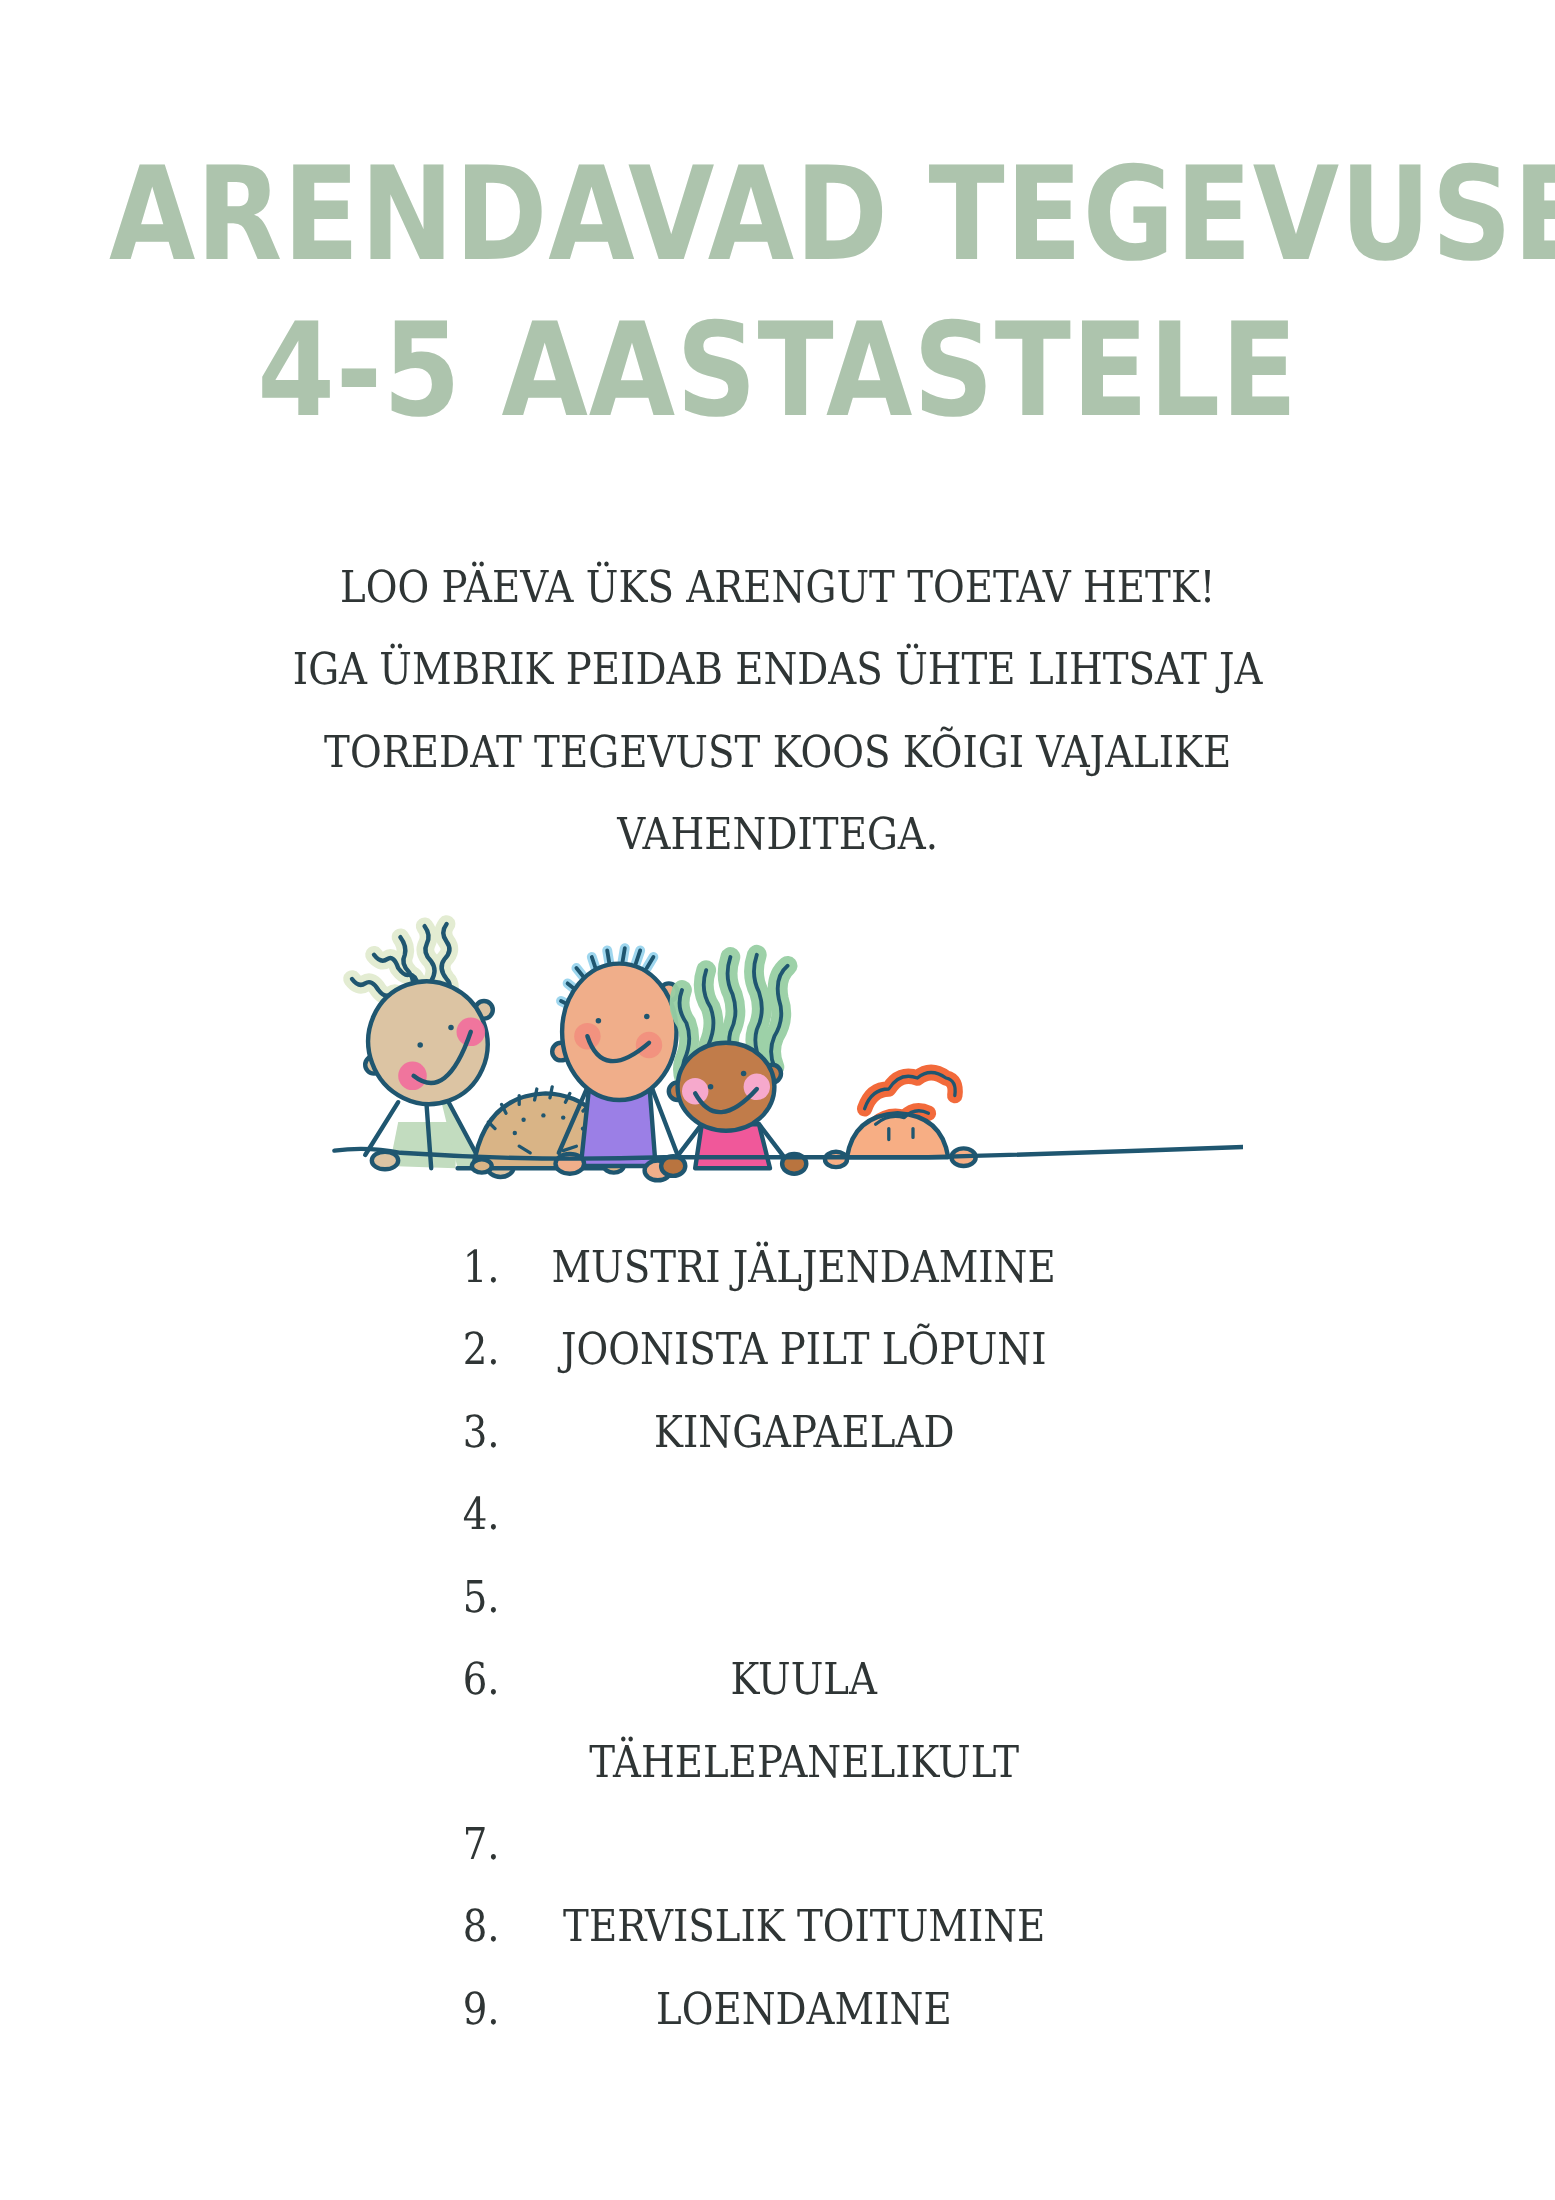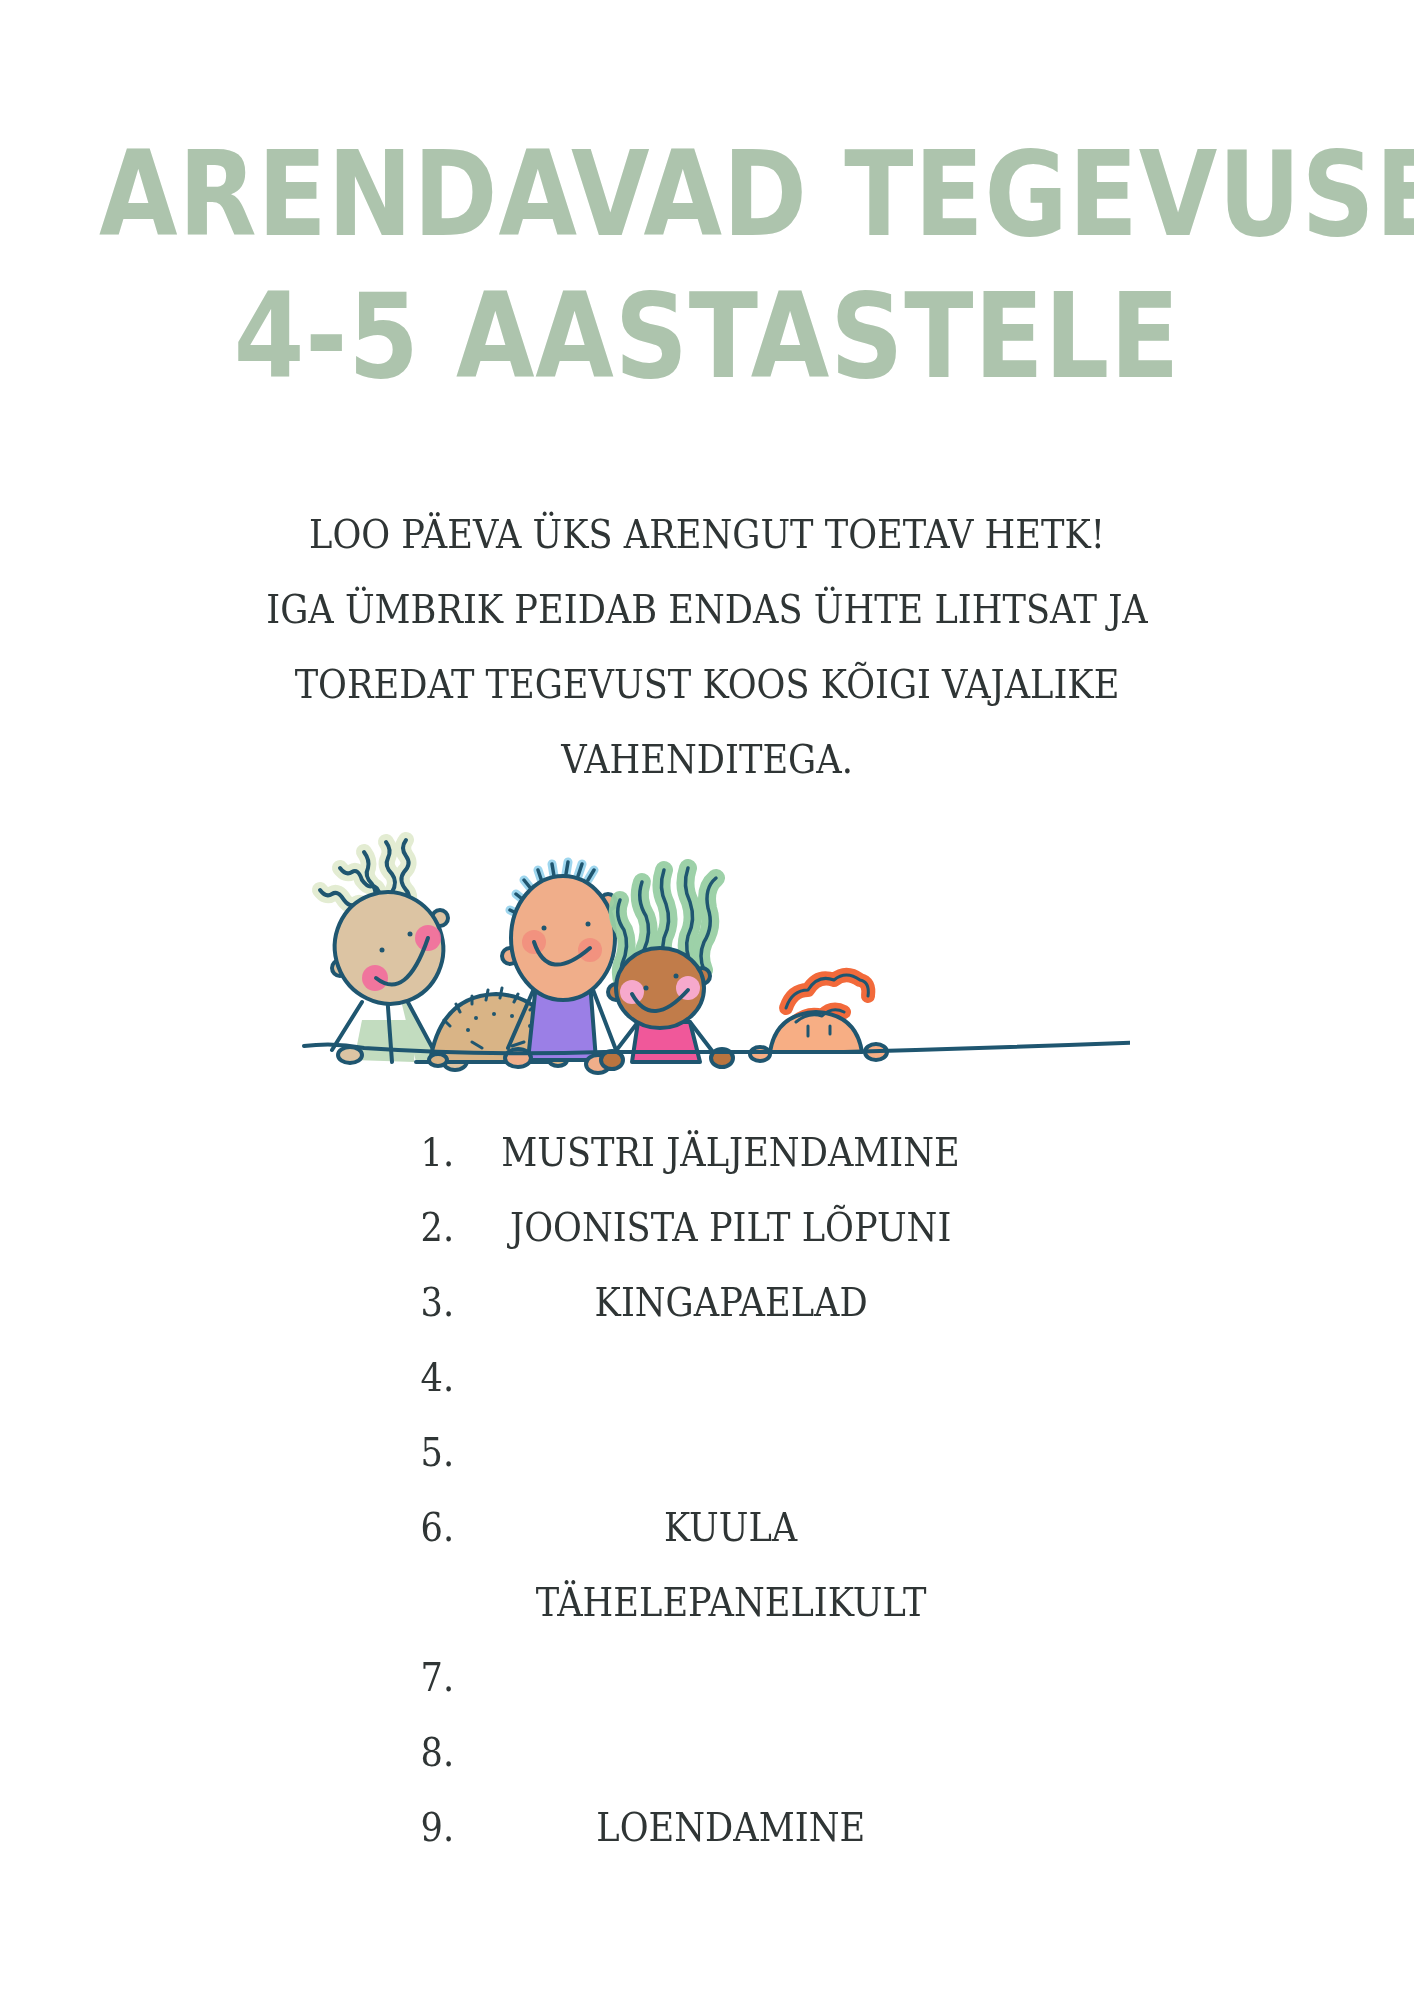--- a/index.html
+++ b/index.html
@@ -273,20 +273,21 @@
       <span class="list-text"><span>KUULA</span></span>
     </div>
     <div class="list-row">
       <span class="list-text"><span>TÄHELEPANELIKULT</span></span>
     </div>
     <div class="list-row">
       <span class="list-num">7.</span>
     </div>
     <div class="list-row">
       <span class="list-num">8.</span>
+      <span class="list-text"><span>TERVISLIK TOITUMINE</span></span>
     </div>
     <div class="list-row">
       <span class="list-num">9.</span>
       <span class="list-text"><span>LOENDAMINE</span></span>
     </div>
   </div>
 
 </div>
 
 </body></html>

